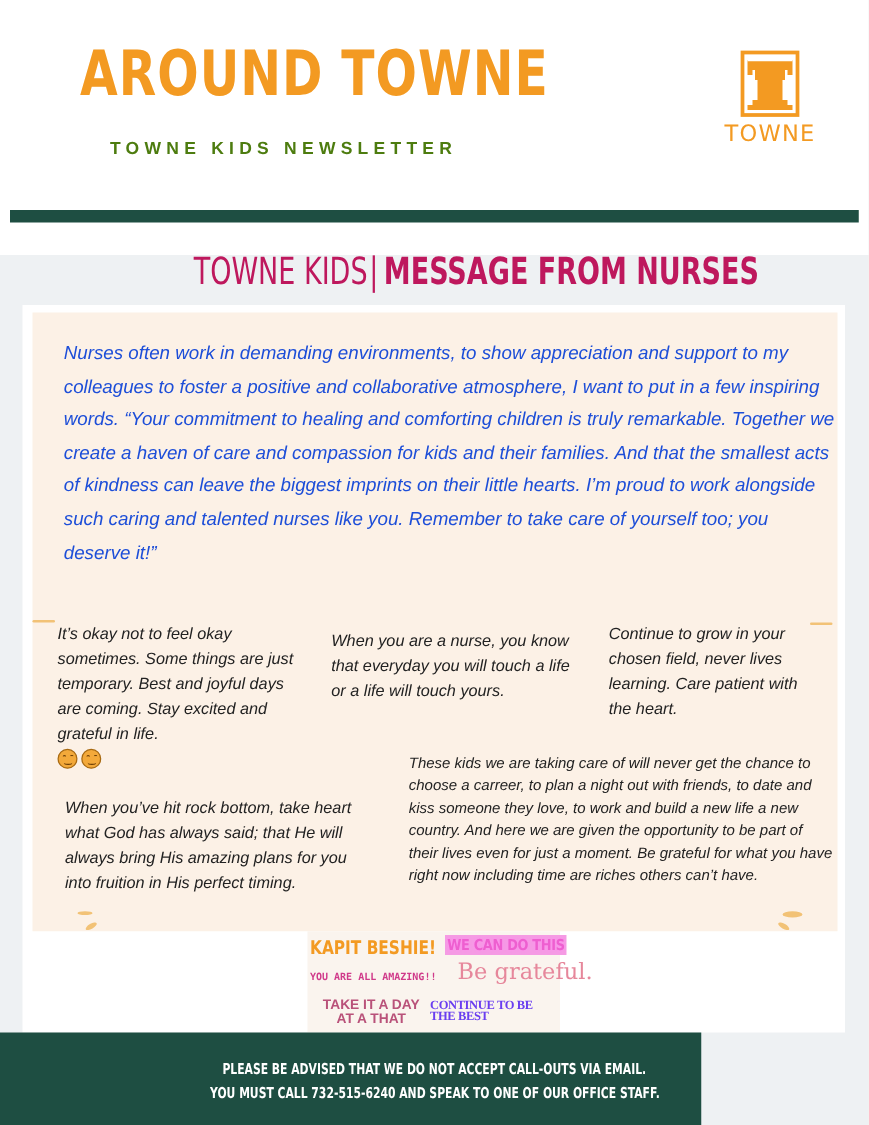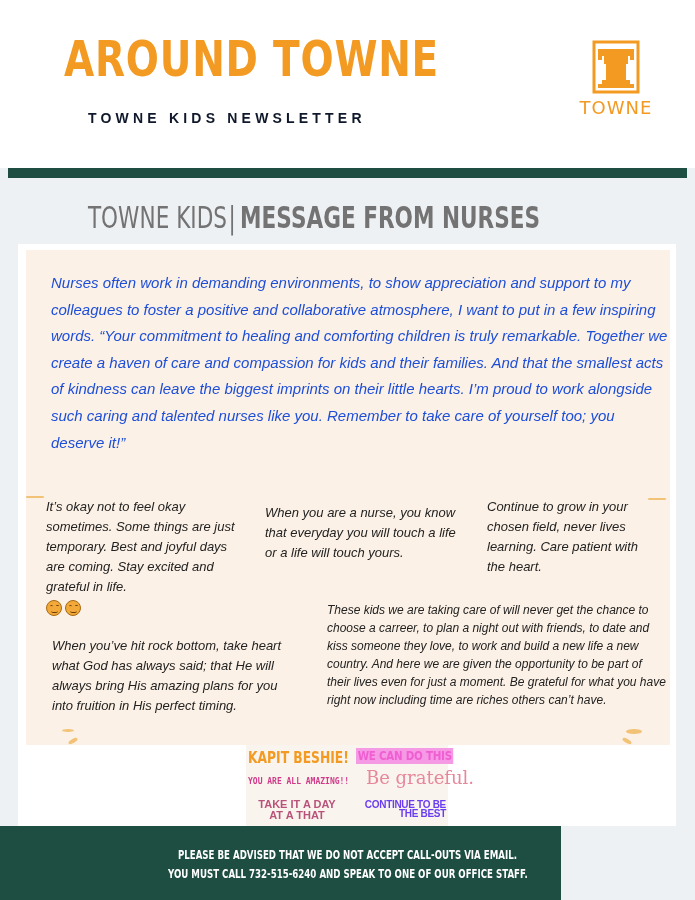--- a/index.html
+++ b/index.html
@@ -4,63 +4,63 @@
   <style>
     * { box-sizing: border-box; margin: 0; padding: 0; }
     html, body { width: 695px; height: 900px; overflow: hidden; }
     body {
       position: relative;
       background: #eef1f3;
       font-family: "Liberation Sans", sans-serif;
     }
     
     .header {
-      position: absolute; left: 0; top: 0; width: 695px; height: 168px;
+      position: absolute; left: 0; top: 0; width: 695px; height: 204px;
       background: #ffffff;
     }
     .title {
       position: absolute; left: 64px; top: 30px;
       font-family: "DejaVu Sans", sans-serif;
       font-weight: bold;
       font-size: 50px;
       line-height: 58px;
       color: #f39a22;
       letter-spacing: 1px;
       transform: scaleX(0.78);
       transform-origin: left top;
       white-space: nowrap;
     }
     .subtitle {
       position: absolute; left: 88px; top: 110px;
       font-family: "Liberation Sans", sans-serif;
       font-weight: bold;
       font-size: 14px;
       letter-spacing: 4.2px;
-      color: #0f172a;
+      color: #4d7c0f;
       white-space: nowrap;
     }
     .logo {
       position: absolute; left: 568px; top: 40px; width: 96px; height: 80px;
     }
     .logo-text {
       position: absolute; left: 0; top: 58px; width: 96px; text-align: center;
       font-family: "DejaVu Sans", sans-serif;
       font-size: 18px; line-height: 20px; letter-spacing: 1px;
       color: #f39a22;
     }
     .green-bar {
       position: absolute; left: 8px; top: 168px; width: 679px; height: 10px;
       background: #1e4e42;
     }
     
     .section-heading {
-      position: absolute; left: 0; top: 198px; width: 695px; text-align: left;
+      position: absolute; left: 0; top: 198px; width: 695px; text-align: right;
       font-family: "DejaVu Sans", sans-serif;
       font-size: 30px; line-height: 40px;
-      color: #737373;
+      color: #be185d;
       white-space: nowrap;
     }
     .section-heading .inner {
       display: inline-block;
       transform: scaleX(0.72);
     }
     .section-heading .light { font-weight: normal; }
     .section-heading .sep { font-weight: normal; margin: 0 6px 0 2px; }
     .section-heading .bold { font-weight: bold; }
 
@@ -140,22 +140,22 @@
     .stk-grateful {
       left: 120px; top: 22px; font-family: "DejaVu Serif", serif; 
       font-size: 18px; color: #e6879b;
     }
     .stk-take {
       left: 6px; top: 54px; width: 90px; text-align: center;
       font-family: "Liberation Sans", sans-serif; font-weight: bold;
       font-size: 11px; line-height: 11px; color: #b9527a; white-space: normal;
     }
     .stk-continue {
-      left: 98px; top: 55px; width: 102px; text-align: right;
-      font-family: Liberation Sans, sans-serif; font-weight: bold;
+      left: 98px; top: 55px; width: 102px; text-align: left;
+      font-family: Liberation Serif, serif; font-weight: bold;
       font-size: 10px; line-height: 9px; color: #6a3ef0; white-space: normal;
       letter-spacing: -0.3px;
     }
 
     
     .footer {
       position: absolute; left: 0; top: 826px; width: 561px; height: 74px;
       background: #1e4e42;
     }
     .footer-line {

